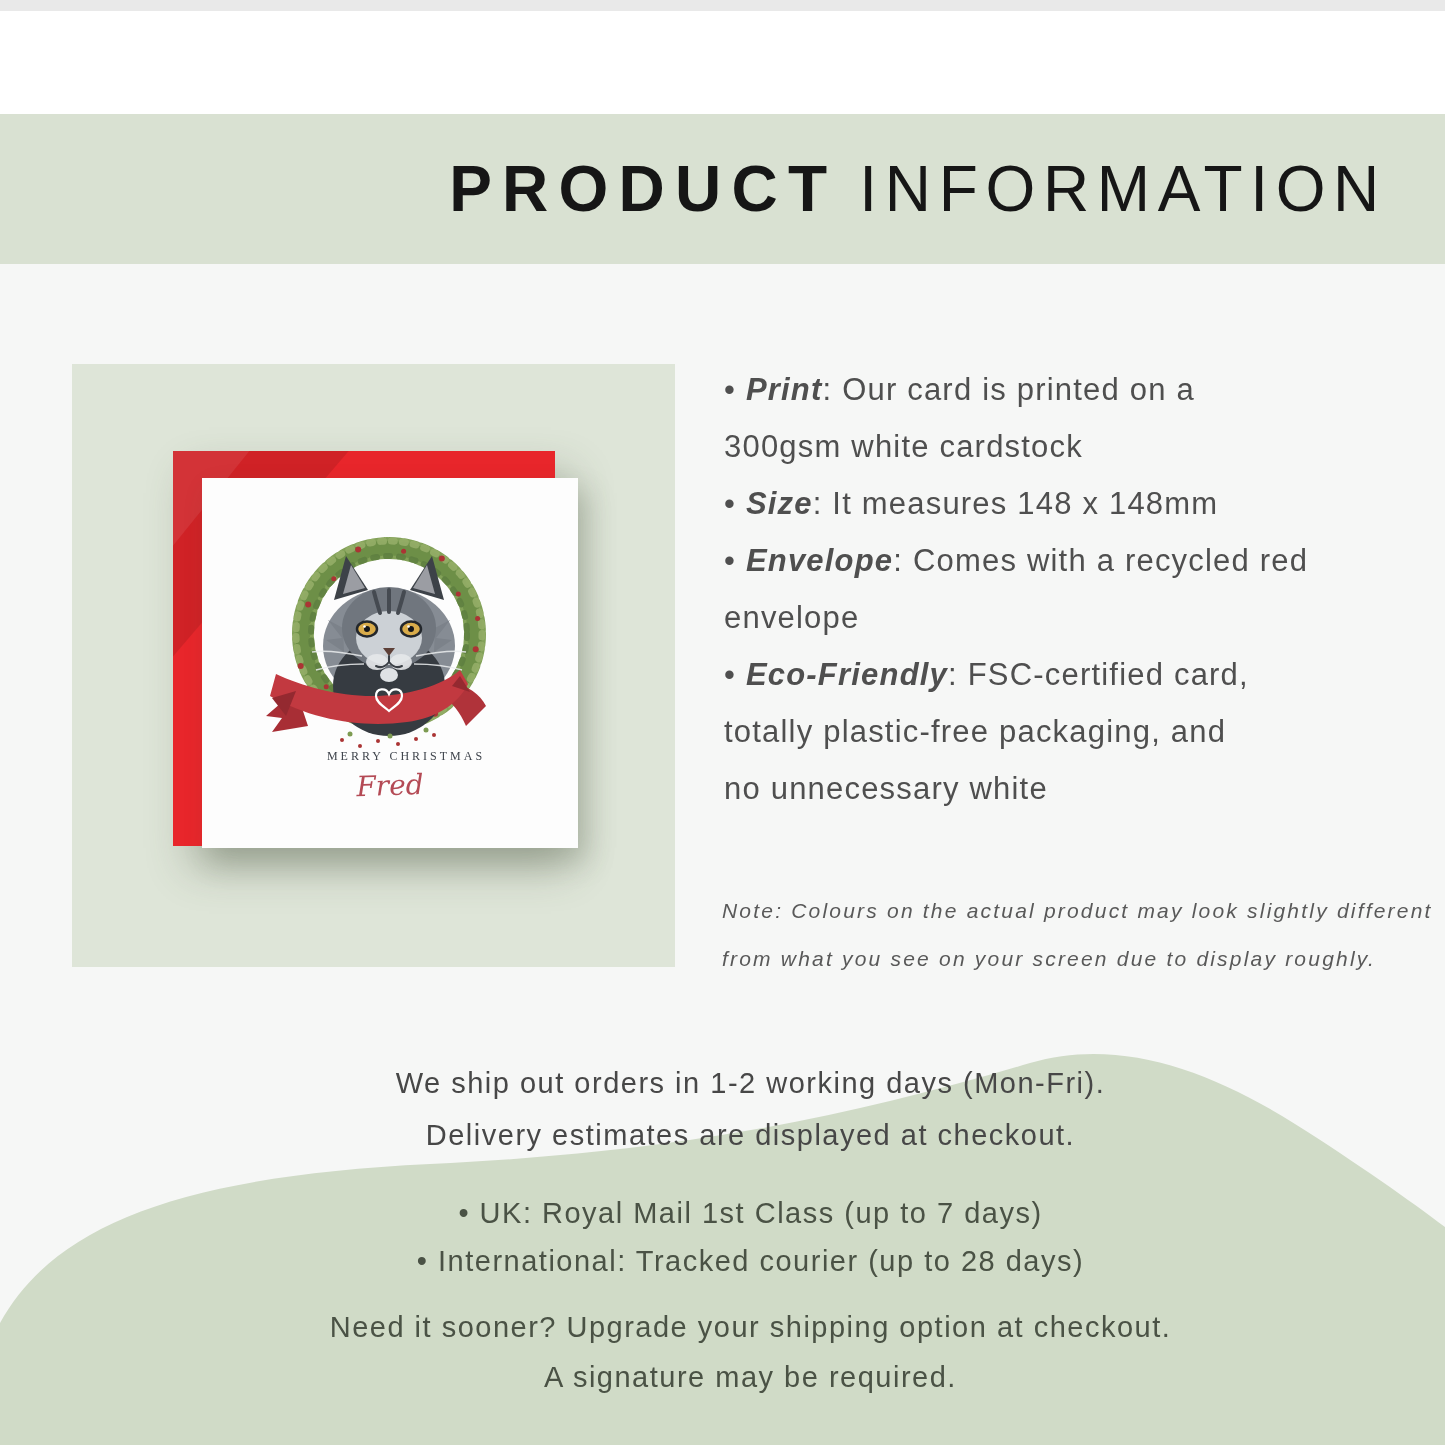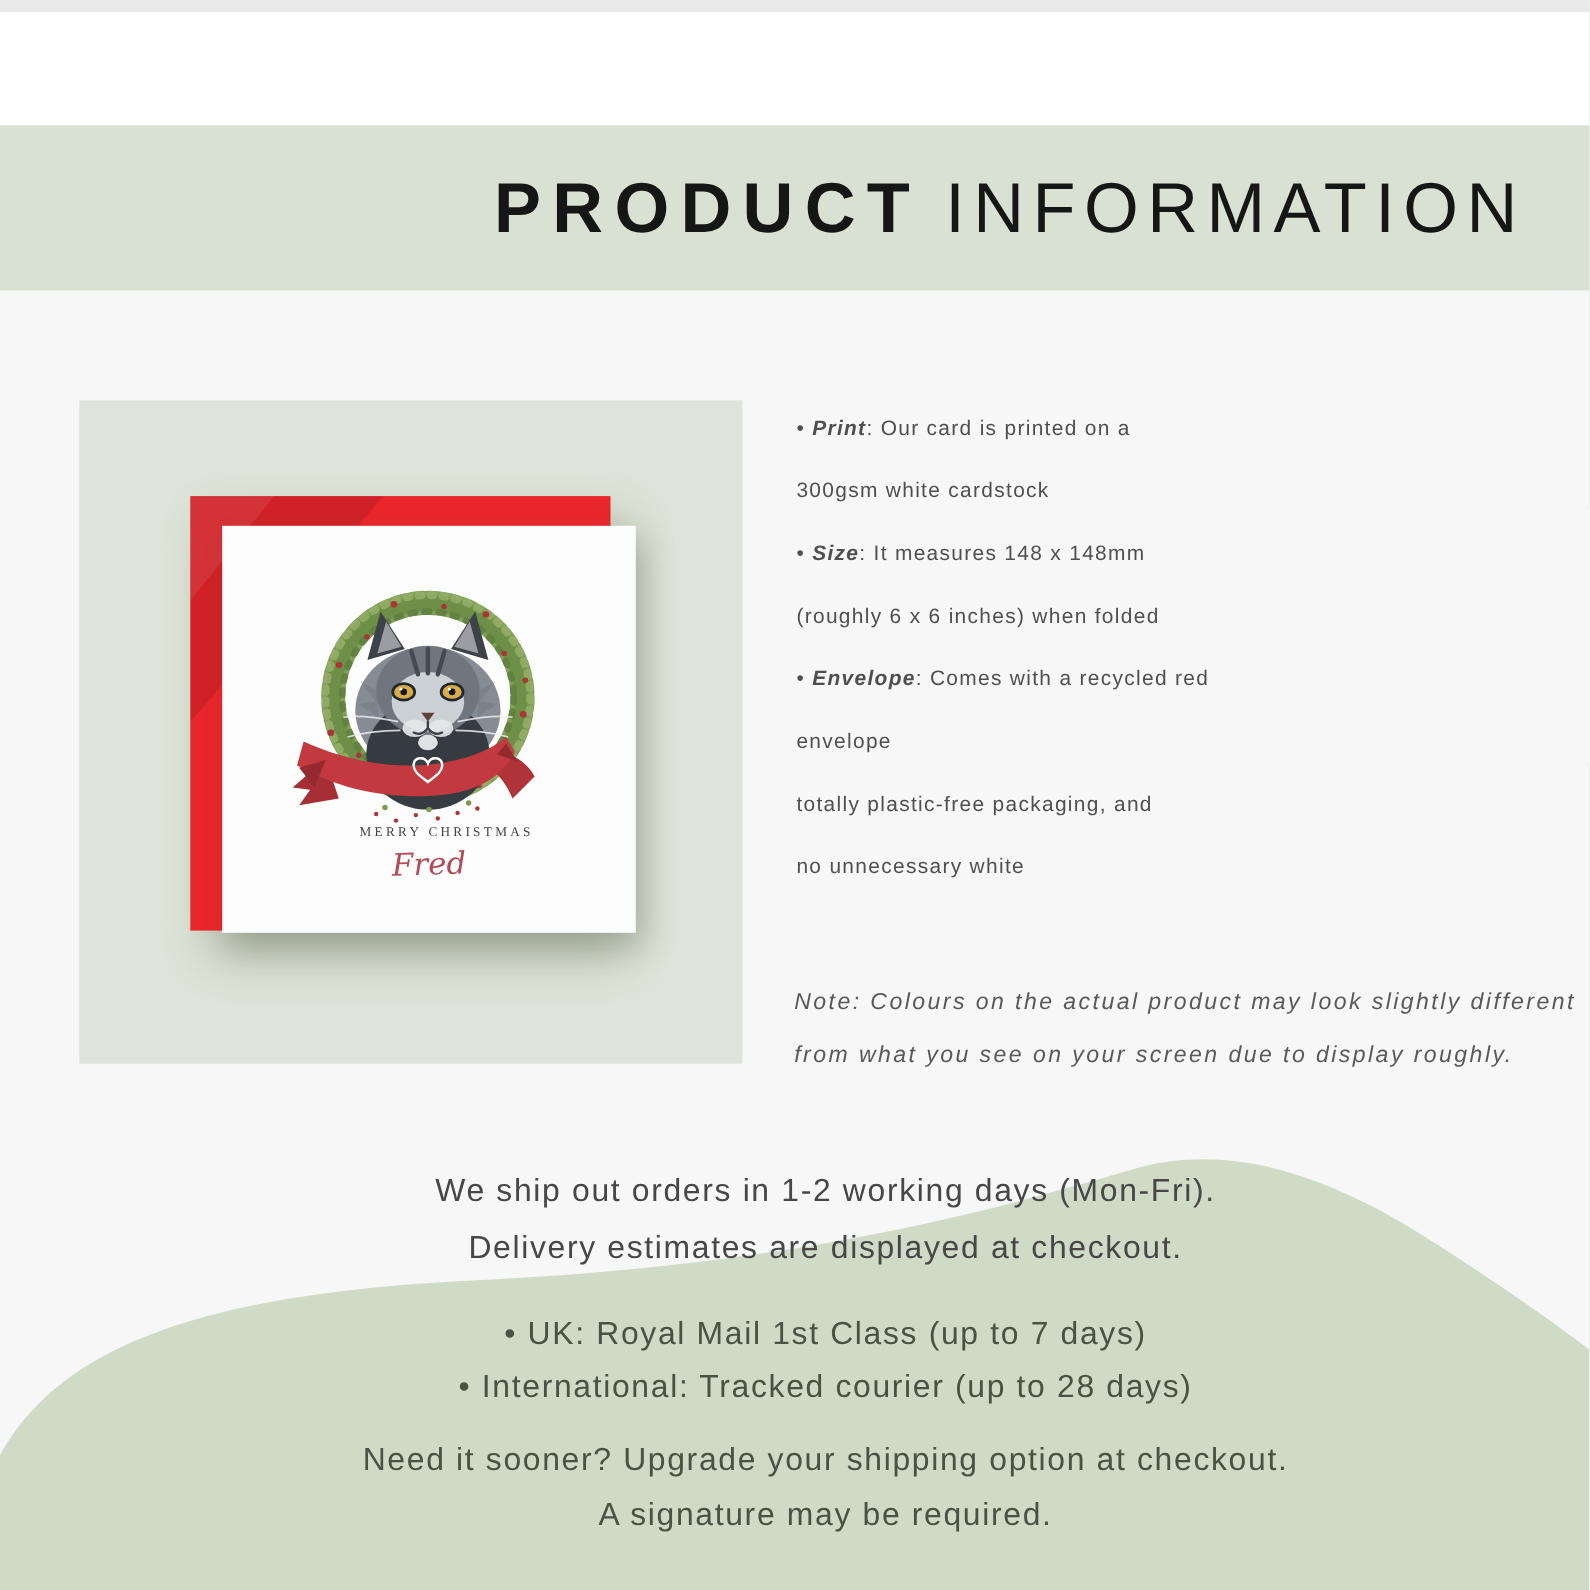--- a/index.html
+++ b/index.html
@@ -54,21 +54,21 @@
     color:#3f444c;white-space:nowrap;padding-left:16px;
   }
   .card-name{
     position:absolute;left:0;top:291px;width:100%;text-align:center;
     font-family:"DejaVu Serif",serif;font-style:italic;font-size:28px;
     color:var(--name-red);transform:rotate(-2deg);
   }
   
   .details{
     position:absolute;left:724px;top:350px;width:690px;
-    font-size:19px;line-height:57px;letter-spacing:1.2px;color:var(--text-dark);
+    font-size:31px;line-height:57px;letter-spacing:1.2px;color:var(--text-dark);
   }
   .details .dline{white-space:nowrap;}
   .details .lbl{font-weight:700;font-style:italic;}
   .note{
     position:absolute;left:722px;top:876px;width:700px;
     font-size:21px;line-height:48px;letter-spacing:2.2px;
     font-style:italic;color:var(--note-grey);
   }
   .note div{white-space:nowrap;}
   
@@ -199,23 +199,23 @@
       </svg>
       <div class="card-greeting">MERRY CHRISTMAS</div>
       <div class="card-name">Fred</div>
     </div>
   </div>
 
   <div class="details">
       <div class="dline"><span>• </span><span class="lbl">Print</span><span>: Our card is printed on a</span></div>
       <div class="dline"><span>300gsm white cardstock</span></div>
       <div class="dline"><span>• </span><span class="lbl">Size</span><span>: It measures 148 x 148mm</span></div>
-      <div class="dline"><span>(roughly 6 x 6 inches) when folded</span></div>
       <div class="dline"><span>• </span><span class="lbl">Envelope</span><span>: Comes with a recycled red</span></div>
       <div class="dline"><span>envelope</span></div>
+      <div class="dline"><span>• </span><span class="lbl">Eco-Friendly</span><span>: FSC-certified card,</span></div>
       <div class="dline"><span>totally plastic-free packaging, and</span></div>
       <div class="dline"><span>no unnecessary white</span></div>
     </div>
 
   <div class="note">
     <div>Note: Colours on the actual product may look slightly different</div>
     <div>from what you see on your screen due to display roughly.</div>
   </div>
 
   <div class="ship-line s0">We ship out orders in 1-2 working days (Mon-Fri).</div>

